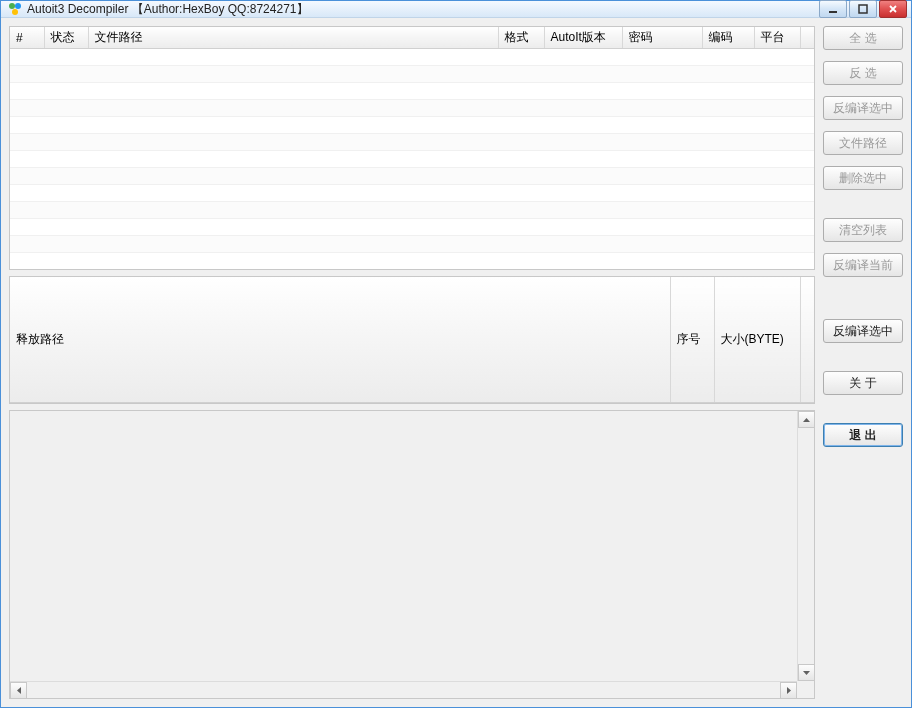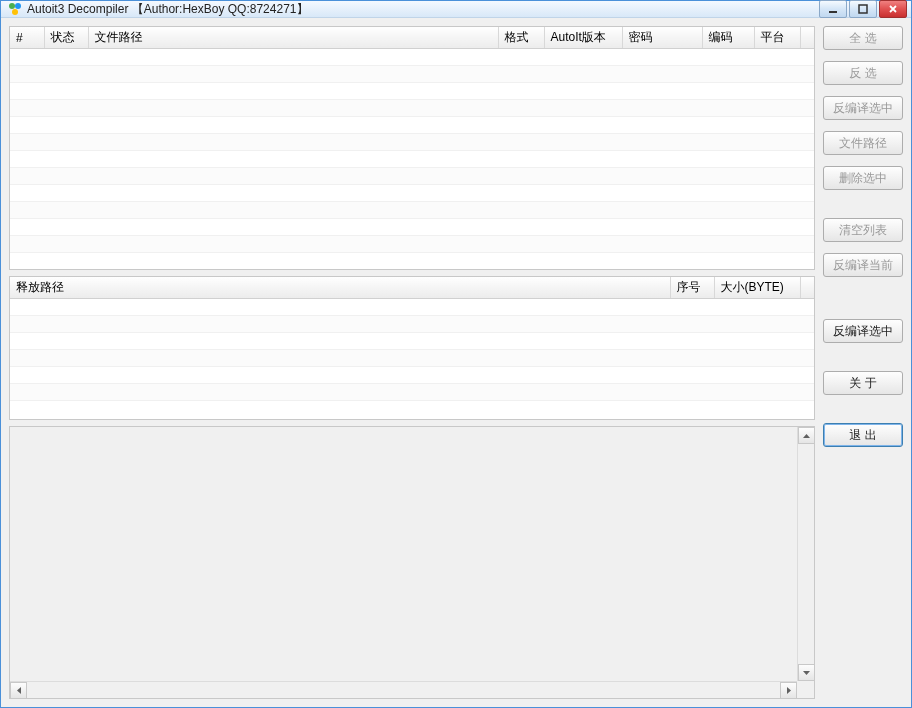--- a/index.html
+++ b/index.html
@@ -107,21 +107,21 @@
   height: 17px;
   border-bottom: 1px solid #f0f0f0;
 }
 .lv-row:nth-child(even){ background:#fbfbfb; }
 
 
 .top-list { height: 244px; display:flex; flex-direction:column; }
 .top-list .rows-wrap { flex:1; overflow:hidden; background:#fff; }
 
 
-.mid-list { height: 144px; display:flex; flex-direction:column; }
+.mid-list { height: 128px; display:flex; flex-direction:row; }
 .mid-list .rows-wrap { flex:1; overflow:hidden; background:#fff; }
 
 
 .log-panel {
   flex: 1;
   min-height: 0;
   position: relative;
   background: #f0f0f0;
   border: 1px solid #c8c8c8;
 }
@@ -182,20 +182,21 @@
   cursor: default;
   padding: 0 2px;
   white-space: nowrap;
 }
 .btn.disabled {
   color: #9a9a9a;
 }
 .btn.focused {
   border: 1px solid #3c7fb1;
   box-shadow: 0 0 0 1px #7eb4ea inset;
+  font-weight: bold;
 }
 .side-spacer { height: 6px; }
 .side-spacer.big { height: 20px; }
 </style>
 </head>
 <body>
 
 <div class="window">
 
   <div class="titlebar">

